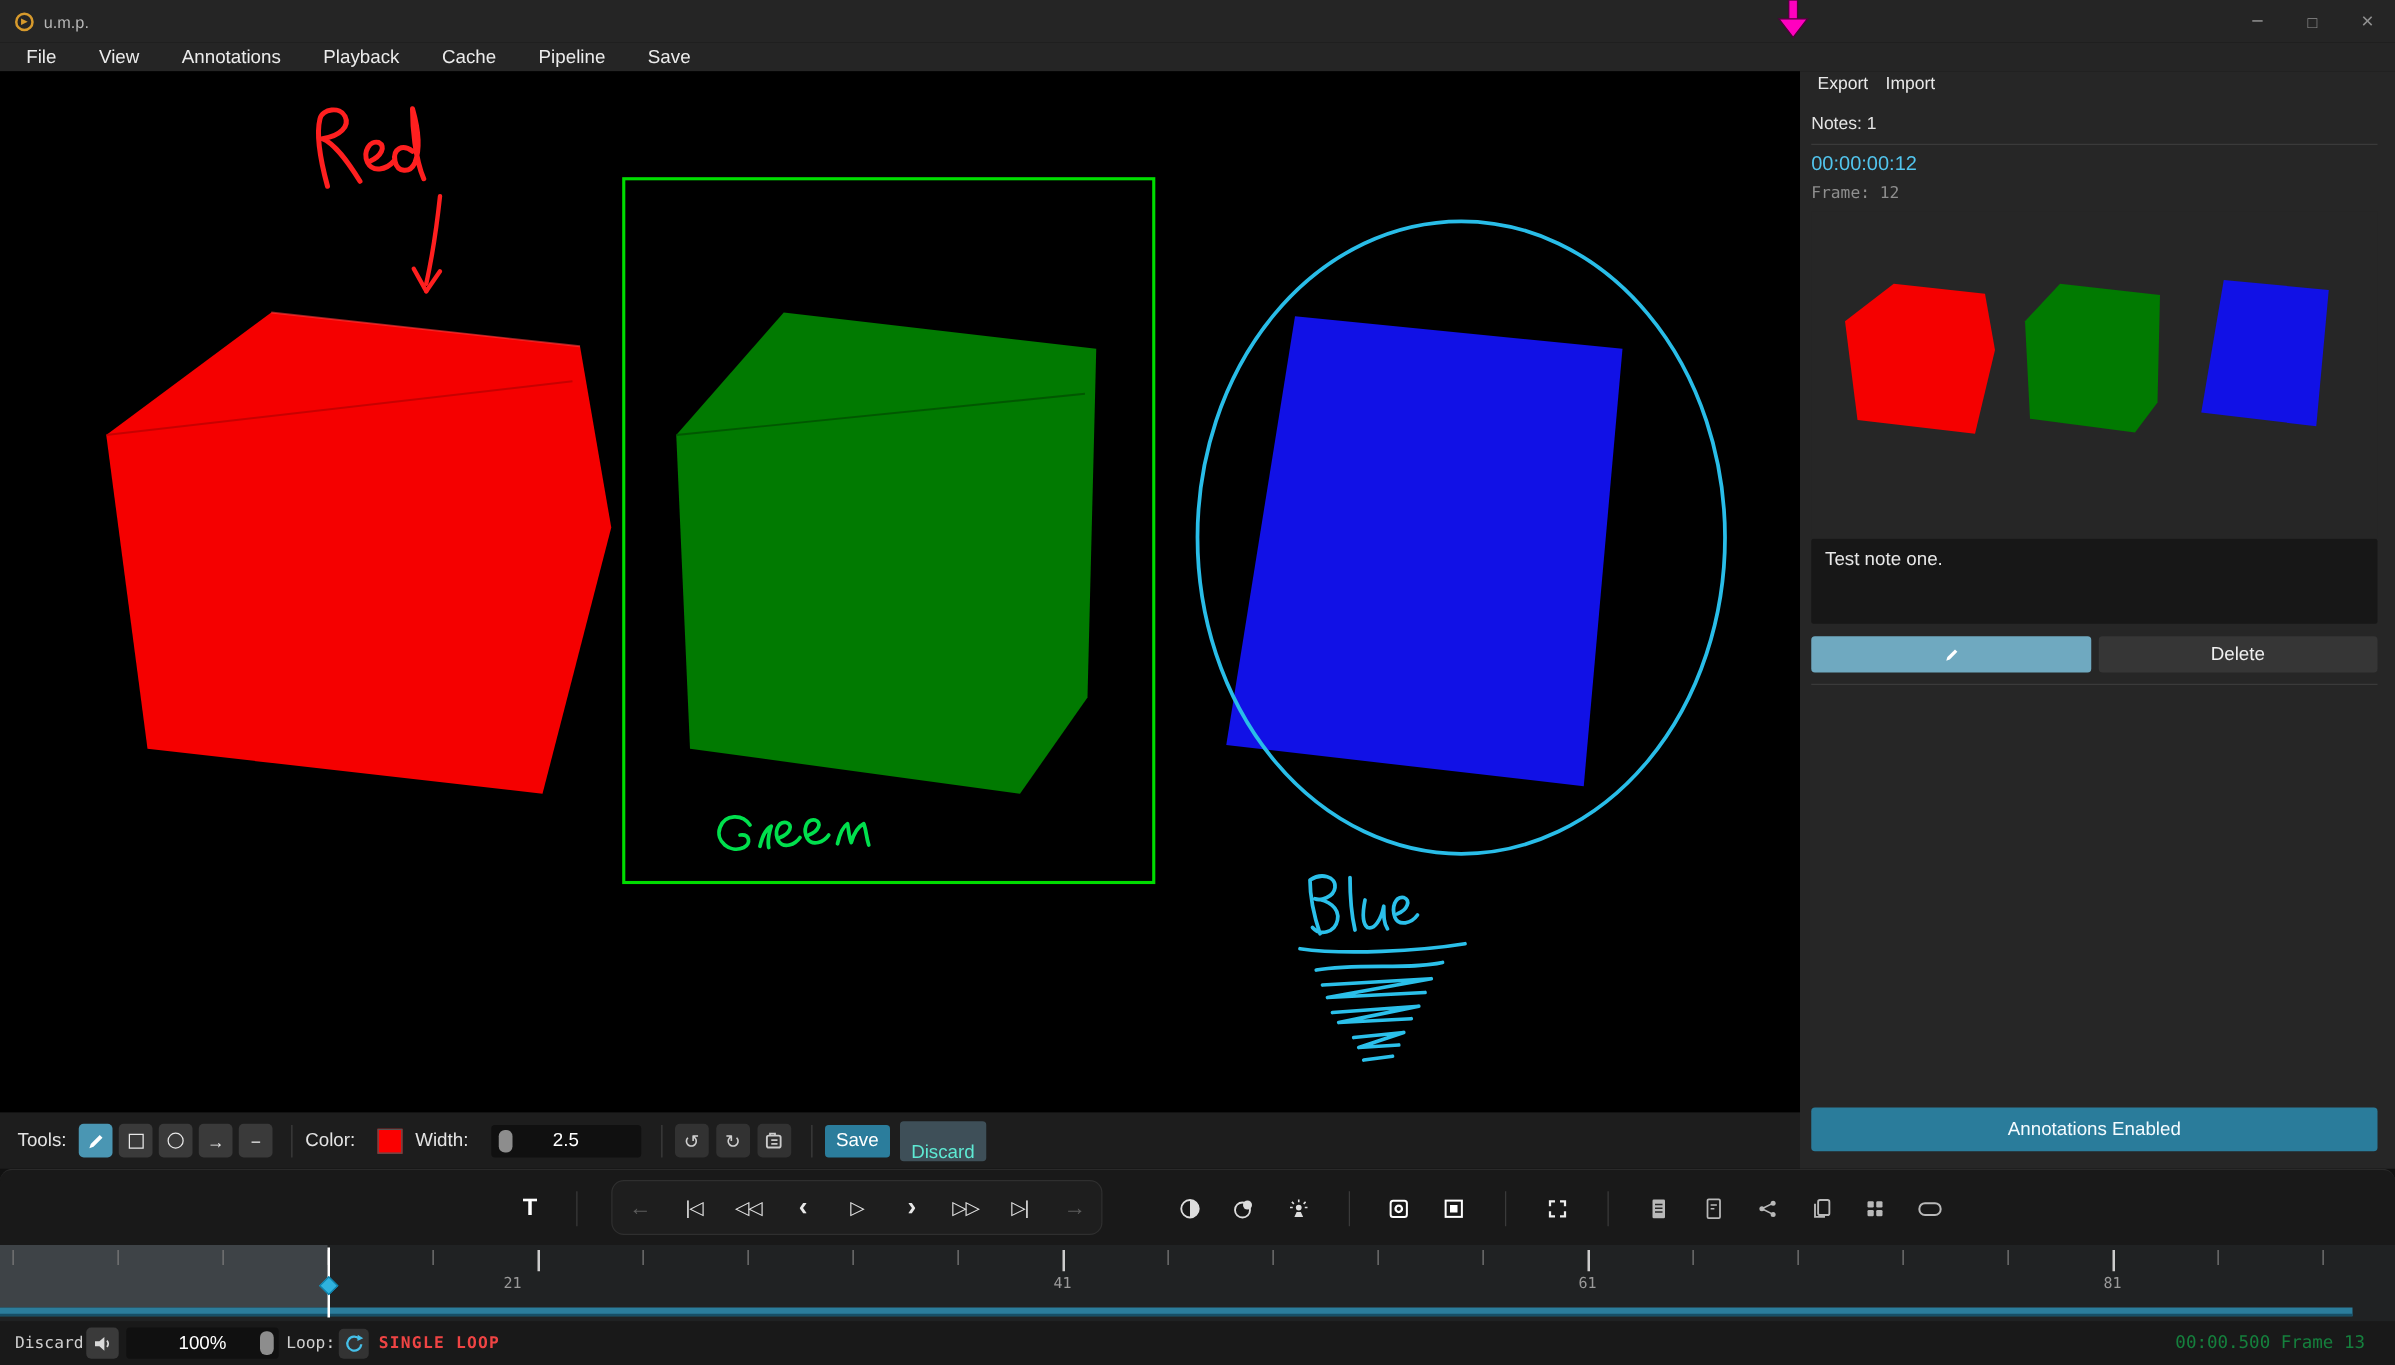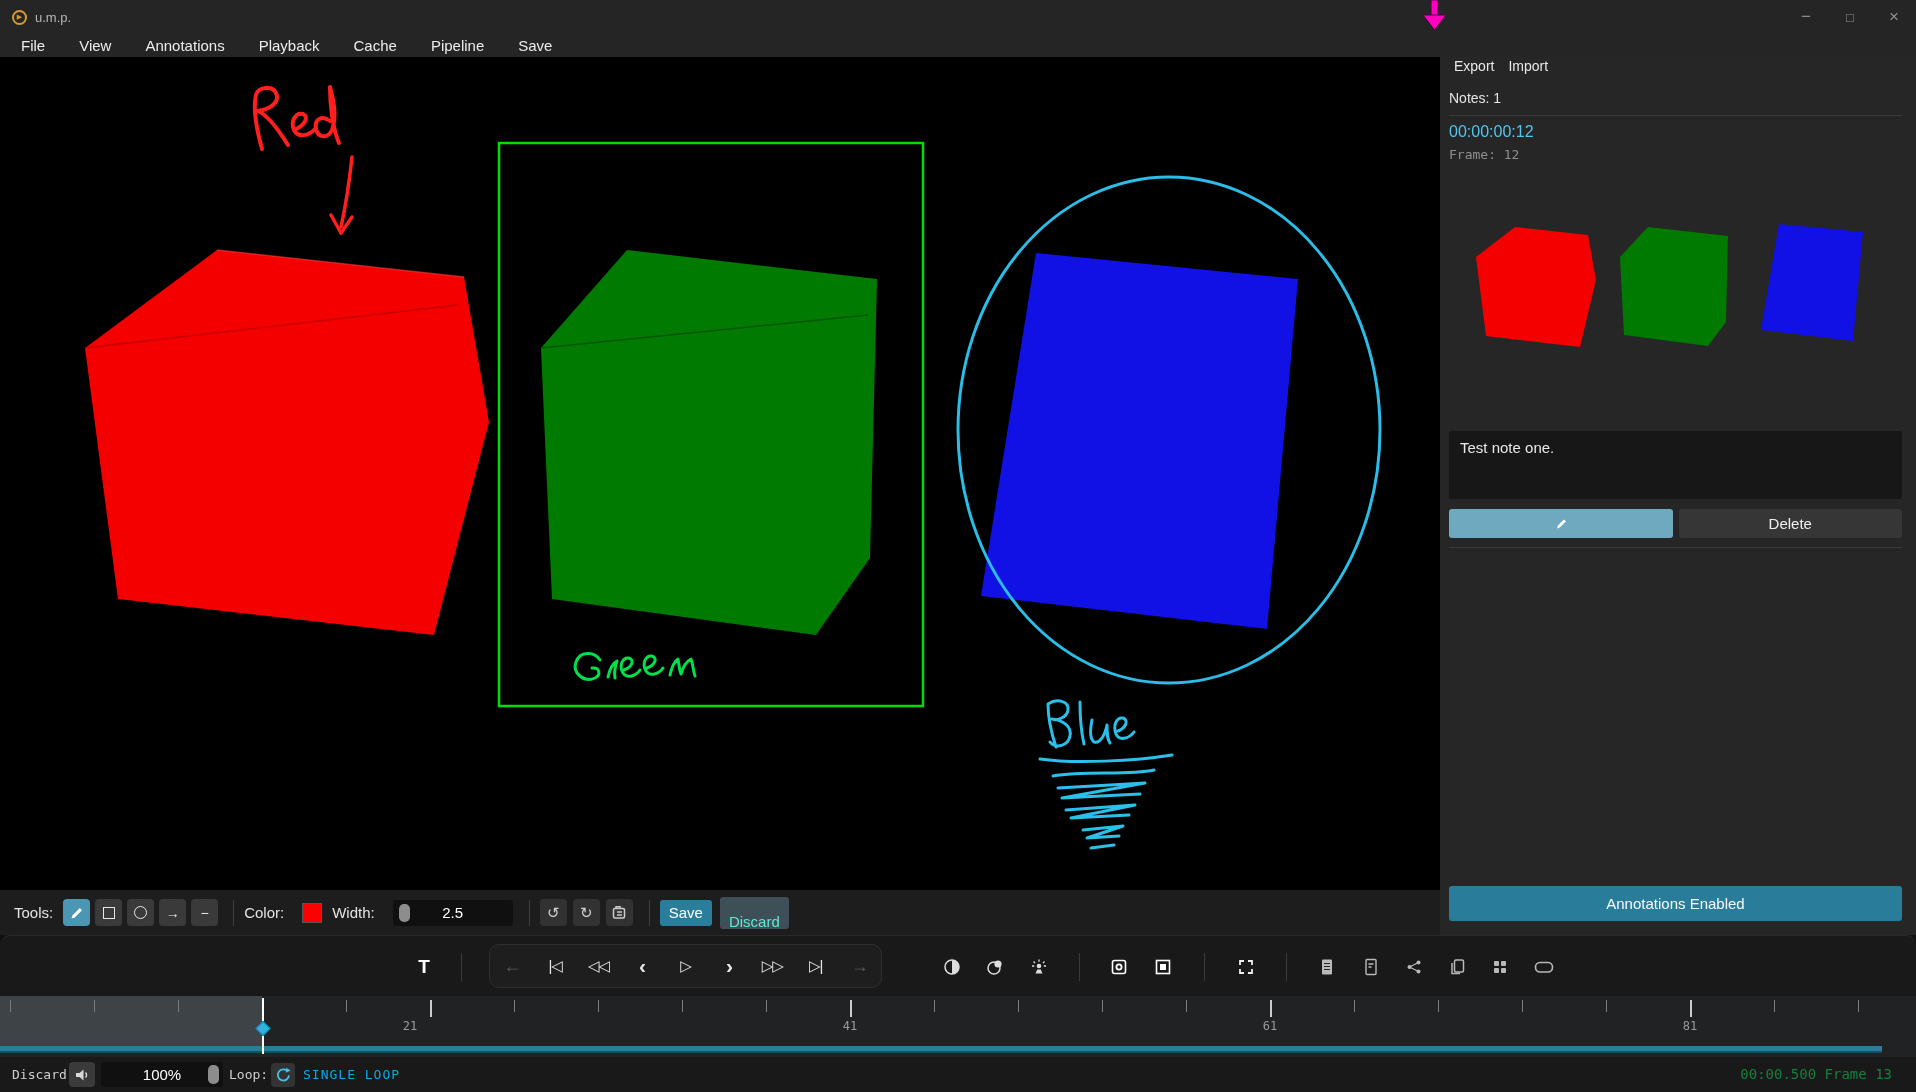--- a/index.html
+++ b/index.html
@@ -93,21 +93,21 @@
   .status-row { position:relative; height:36px; }
   .mono { font-family:"DejaVu Sans Mono", monospace; }
   .status-label { position:absolute; top:10px; color:#cfcfcf; font-size:13px; }
   .speaker-btn { position:absolute; left:69px; top:5px; width:26px; height:25px; background:#3a3a3a; border:none; border-radius:4px;
                  display:flex; align-items:center; justify-content:center; }
   .volume-box { position:absolute; left:101px; top:5px; width:122px; height:25px; background:#101010; border-radius:3px;
                 color:#fff; font-size:15px; display:flex; align-items:center; justify-content:center; }
   .volume-handle { position:absolute; right:4px; top:3px; width:11px; height:19px; background:#8d8d8d; border-radius:5px; }
   .loop-btn { position:absolute; left:271px; top:6px; width:24px; height:24px; background:#333; border:none; border-radius:4px;
               display:flex; align-items:center; justify-content:center; }
-  .loop-mode { position:absolute; left:303px; top:10px; color:#0ea5e9; font-size:13px; font-weight:normal; letter-spacing:1px; }
+  .loop-mode { position:absolute; left:303px; top:10px; color:#ef4444; font-size:13px; font-weight:bold; letter-spacing:1px; }
   .time-display { position:absolute; right:24px; top:9px; color:#15803d; font-size:14px; }
 </style>
 </head>
 <body>
 
 <div id="app">
 
   <div class="titlebar">
     <div class="app-logo">▶</div>
     <div class="app-title">u.m.p.</div>

